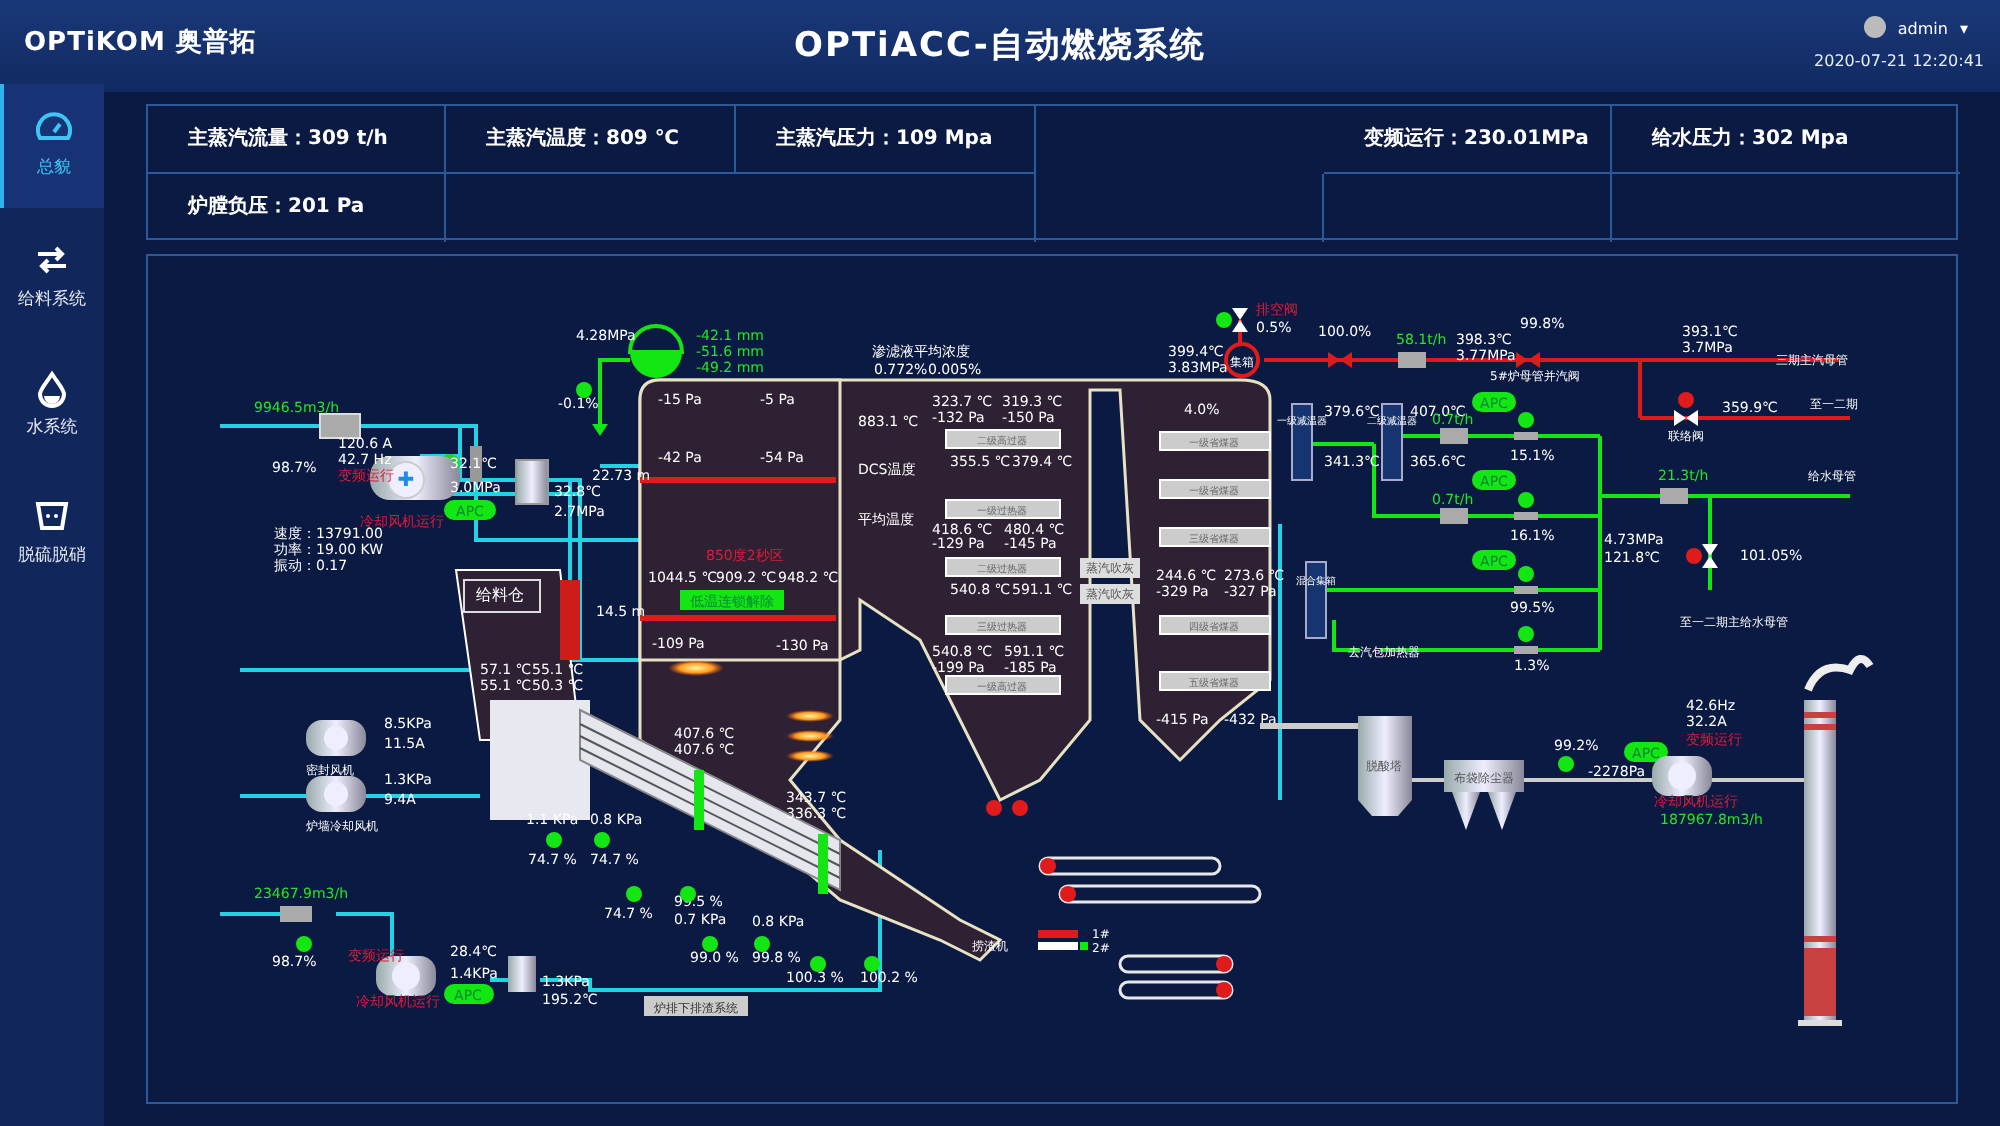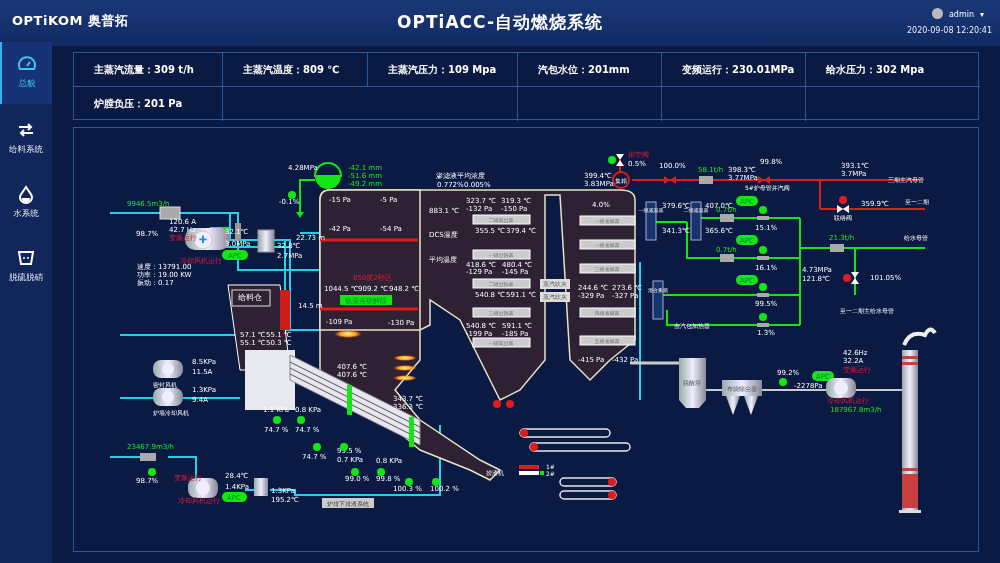--- a/index.html
+++ b/index.html
@@ -23,21 +23,21 @@
 <body>
 
 <div class="topbar">
   <div class="logo">OPTiKOM 奥普拓</div>
   <div class="title">OPTiACC-自动燃烧系统</div>
   <div class="user">
     <span class="avatar"></span>
     <span>admin</span>
     <span>▾</span>
   </div>
-  <div class="datetime">2020-09-08 12:20:41</div>
+  <div class="datetime">2020-07-21 12:20:41</div>
 </div>
 
 <div class="sidebar">
   <div class="nav active" style="top:0">
     <svg class="ico" viewBox="0 0 20 20">
         <path d="M3 15 A8 8 0 1 1 17 15 Z" fill="none" stroke="#3ec5f3" stroke-width="2"></path>
         <line x1="10" y1="12" x2="13" y2="8" stroke="#3ec5f3" stroke-width="2"></line>
       </svg>
     <span>总貌</span>
   </div>
@@ -62,21 +62,20 @@
       </svg>
     <span>脱硫脱硝</span>
   </div>
 
 </div>
 
 <div class="stats">
   <div class="cell" style="left:0;top:0;width:149px">主蒸汽流量：309 t/h</div>
   <div class="cell" style="left:149px;top:0;width:145px">主蒸汽温度：809 ℃</div>
   <div class="cell" style="left:294px;top:0;width:150px">主蒸汽压力：109 Mpa</div>
-  <div class="cell" style="left:444px;top:0;width:144px">汽包水位：201mm</div>
   <div class="cell" style="left:588px;top:0;width:144px">变频运行：230.01MPa</div>
   <div class="cell" style="left:732px;top:0;width:174px;border-right:none">给水压力：302 Mpa</div>
   <div class="cell" style="left:0;top:34px;width:149px;border-bottom:none">炉膛负压：201 Pa</div>
   <div class="cell" style="left:294px;top:34px;width:150px;border-bottom:none"></div>
   <div class="cell" style="left:444px;top:34px;width:144px;border-bottom:none"></div>
   <div class="cell" style="left:588px;top:34px;width:144px;border-bottom:none"></div>
   <div class="cell" style="left:732px;top:34px;width:174px;border:none"></div>
 </div>
 
 <div class="panel"></div>

